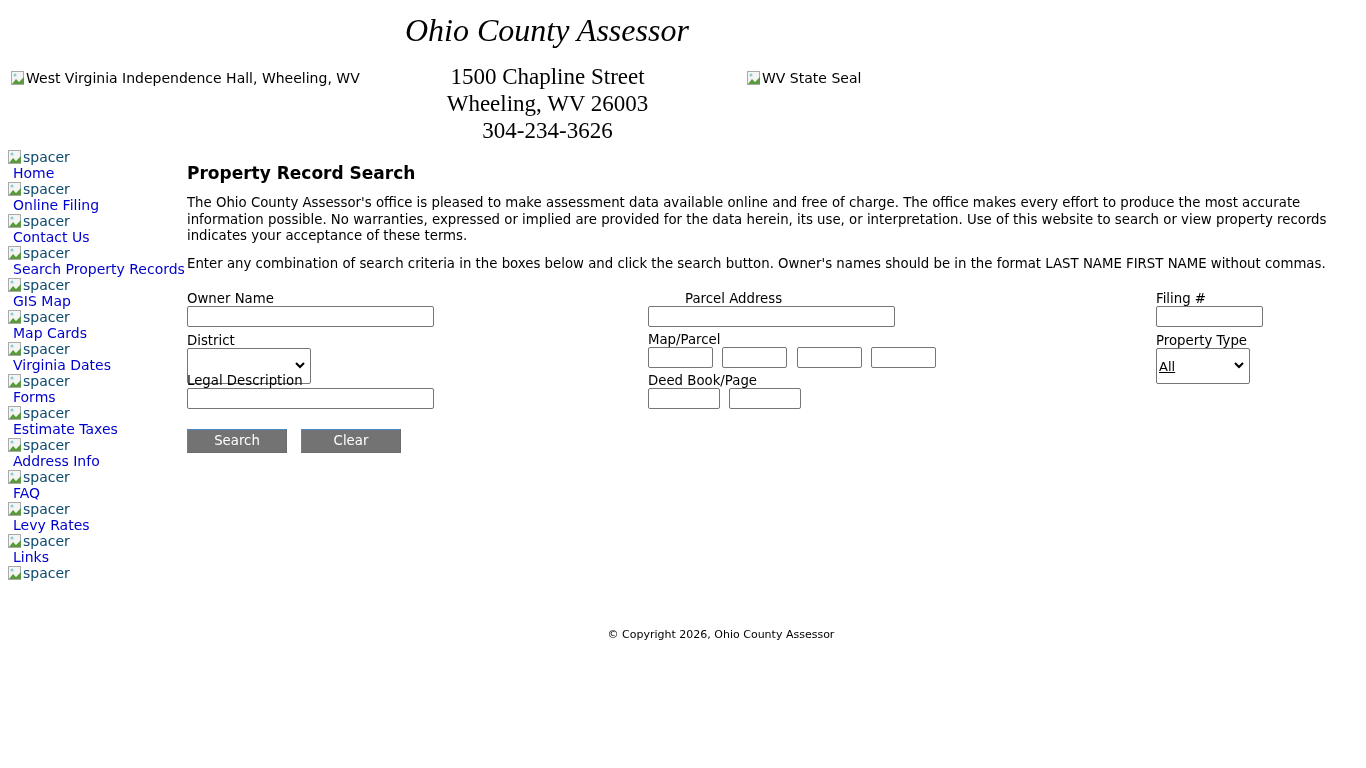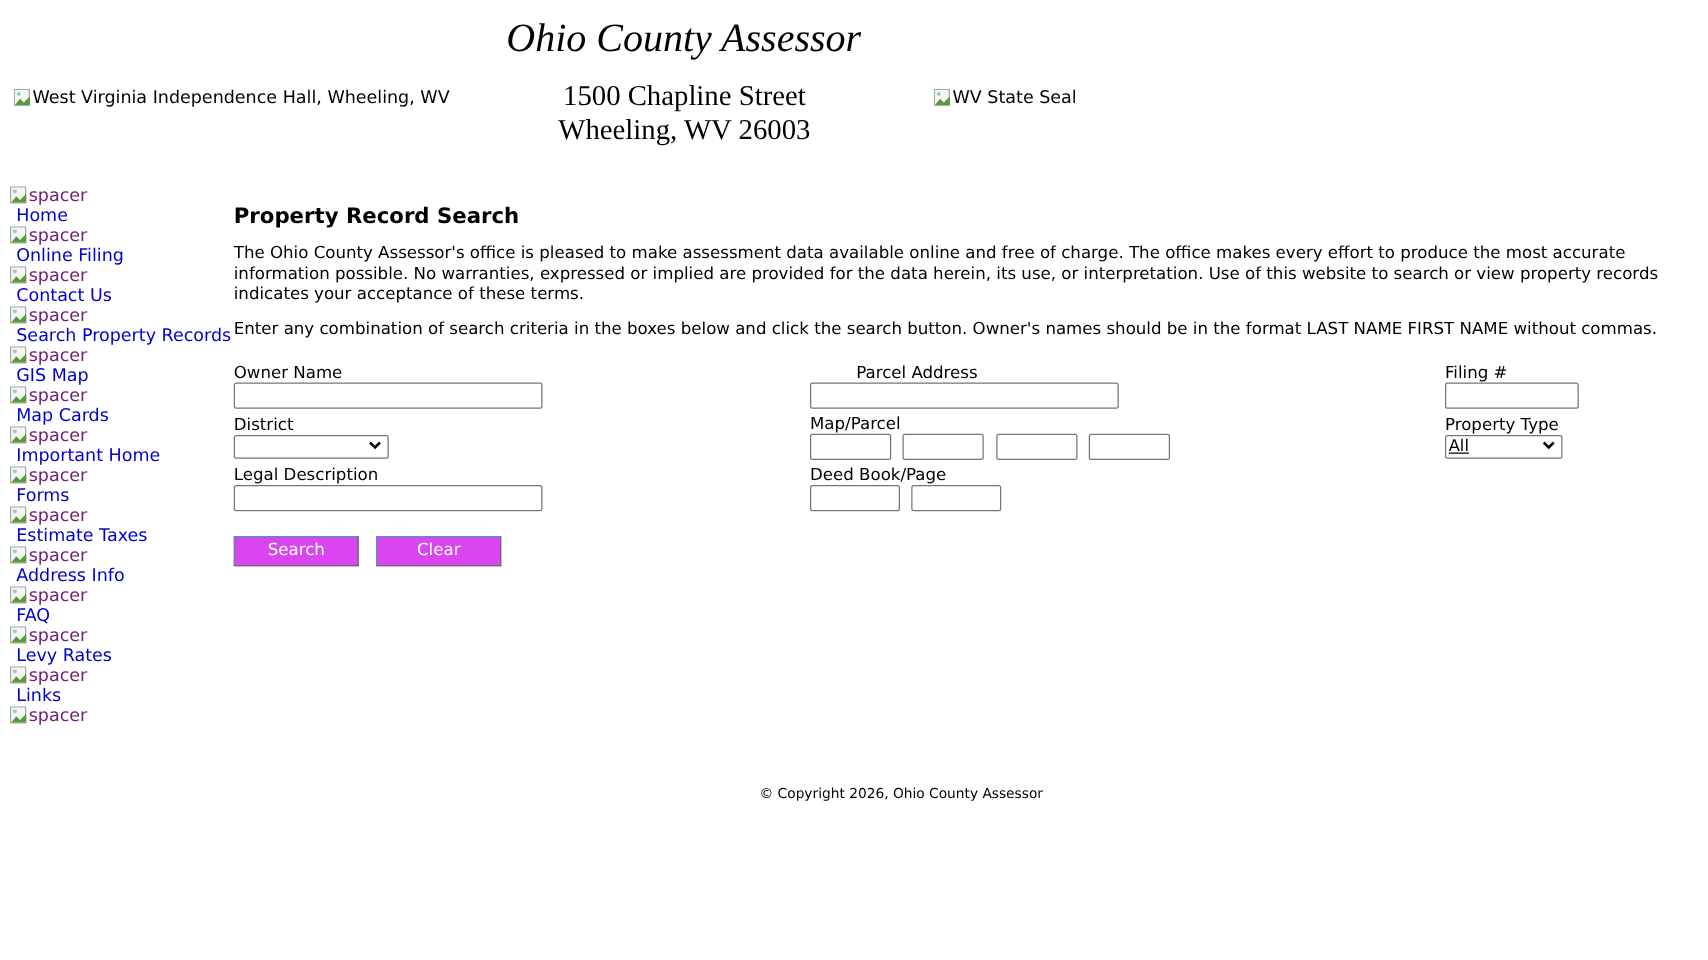--- a/index.html
+++ b/index.html
@@ -26,21 +26,21 @@
     .broken-img svg { display: block; }
     .hall-img { left: 11px; top: 70px; }
     .seal-img { left: 747px; top: 70px; }
     .address {
       position: absolute; left: 400px; top: 63px; width: 295px;
       text-align: center; font-size: 23px; line-height: 27px; font-family: Liberation Serif, serif;
     }
 
     
     .sidebar { position: absolute; left: 8px; top: 149px; width: 178px; }
-    .spacer-row { font-size: 14px; line-height: 16px; height: 16px; white-space: nowrap; color: #701a75; }
+    .spacer-row { font-size: 14px; line-height: 16px; height: 16px; white-space: nowrap; color: #0c4a6e; }
     .nav-link {
       display: block; padding-left: 5px; font-size: 14px; line-height: 16px; height: 16px;
       color: #0000cc; text-decoration: none; white-space: nowrap;
     }
 
     
     .main { position: absolute; left: 187px; top: 160px; width: 1160px; }
     .page-title { font-size: 17px; font-weight: bold; margin: 0; line-height: 24px; position: absolute; top: 1px; left: 0; }
     .intro {
       position: absolute; top: 35px; left: 0; width: 1160px;
@@ -52,32 +52,32 @@
     }
 
     .field-label { position: absolute; font-size: 13.3px; line-height: 16px; white-space: nowrap; }
     .txt {
       position: absolute; box-sizing: border-box; height: 21px;
       border: 1px solid #767676; border-radius: 2px; background: #fff;
       font-size: 13px; padding: 1px 3px; margin: 0;
       font-family: "DejaVu Sans", sans-serif;
     }
     .sel {
-      position: absolute; box-sizing: border-box; height: 19px;
+      position: absolute; box-sizing: border-box; height: 36px;
       border: 1px solid #767676; border-radius: 2px; background: #fff;
       font-size: 13px; padding: 0 2px; margin: 0;
       font-family: "DejaVu Sans", sans-serif; display: flex; align-items: center;
       justify-content: space-between;
       text-decoration: underline;
     }
     .sel .chev { font-size: 10px; line-height: 10px; margin-right: 3px; }
 
     .btn {
       position: absolute; box-sizing: border-box; width: 100px; height: 24px;
-      background: #d946ef; color: #ffffff; border: 1px solid #4a88c7;
+      background: #737373; color: #ffffff; border: 1px solid #4a88c7;
       border-right-color: #6b6b6b; border-bottom-color: #6b6b6b;
       font-size: 13.3px; text-align: center; line-height: 22px; cursor: pointer;
       font-family: "DejaVu Sans", sans-serif;
     }
 
     .footer {
       position: absolute; top: 628px; left: 0; width: 1366px; text-align: center;
       font-size: 11px; line-height: 14px; padding-left: 38px;
     }
   </style>
@@ -93,20 +93,21 @@
         <path d="M1 13 L5 8 L8 11 L13 6 L13 13 Z" fill="#5a9a3a"></path>
         <circle cx="4" cy="4" r="1.5" fill="#8cc"></circle>
       </svg>
   </span>
   <span>West Virginia Independence Hall, Wheeling, WV</span>
 </div>
 
 <div class="address serif">
   <div>1500 Chapline Street</div>
   <div>Wheeling, WV 26003</div>
+  <div>304-234-3626</div>
 </div>
 
 <div class="hdr-img seal-img">
   <span class="broken-img">
     <svg width="14" height="14" viewBox="0 0 14 14">
         <rect x="0.5" y="0.5" width="12" height="13" fill="#f4f4f4" stroke="#aaa"></rect>
         <path d="M1 13 L5 8 L8 11 L13 6 L13 13 Z" fill="#5a9a3a"></path>
         <circle cx="4" cy="4" r="1.5" fill="#8cc"></circle>
       </svg>
   </span>
@@ -148,21 +149,21 @@
           <rect x="0.5" y="0.5" width="12" height="13" fill="#f4f4f4" stroke="#aaa"></rect>
           <path d="M1 13 L5 8 L8 11 L13 6 L13 13 Z" fill="#5a9a3a"></path>
           <circle cx="4" cy="4" r="1.5" fill="#8cc"></circle>
         </svg></span><span>spacer</span></div>
     <a class="nav-link" href="#">Map Cards</a>
     <div class="spacer-row"><span class="broken-img"><svg width="14" height="14" viewBox="0 0 14 14">
           <rect x="0.5" y="0.5" width="12" height="13" fill="#f4f4f4" stroke="#aaa"></rect>
           <path d="M1 13 L5 8 L8 11 L13 6 L13 13 Z" fill="#5a9a3a"></path>
           <circle cx="4" cy="4" r="1.5" fill="#8cc"></circle>
         </svg></span><span>spacer</span></div>
-    <a class="nav-link" href="#">Important Home</a>
+    <a class="nav-link" href="#">Virginia Dates</a>
     <div class="spacer-row"><span class="broken-img"><svg width="14" height="14" viewBox="0 0 14 14">
           <rect x="0.5" y="0.5" width="12" height="13" fill="#f4f4f4" stroke="#aaa"></rect>
           <path d="M1 13 L5 8 L8 11 L13 6 L13 13 Z" fill="#5a9a3a"></path>
           <circle cx="4" cy="4" r="1.5" fill="#8cc"></circle>
         </svg></span><span>spacer</span></div>
     <a class="nav-link" href="#">Forms</a>
     <div class="spacer-row"><span class="broken-img"><svg width="14" height="14" viewBox="0 0 14 14">
           <rect x="0.5" y="0.5" width="12" height="13" fill="#f4f4f4" stroke="#aaa"></rect>
           <path d="M1 13 L5 8 L8 11 L13 6 L13 13 Z" fill="#5a9a3a"></path>
           <circle cx="4" cy="4" r="1.5" fill="#8cc"></circle>

